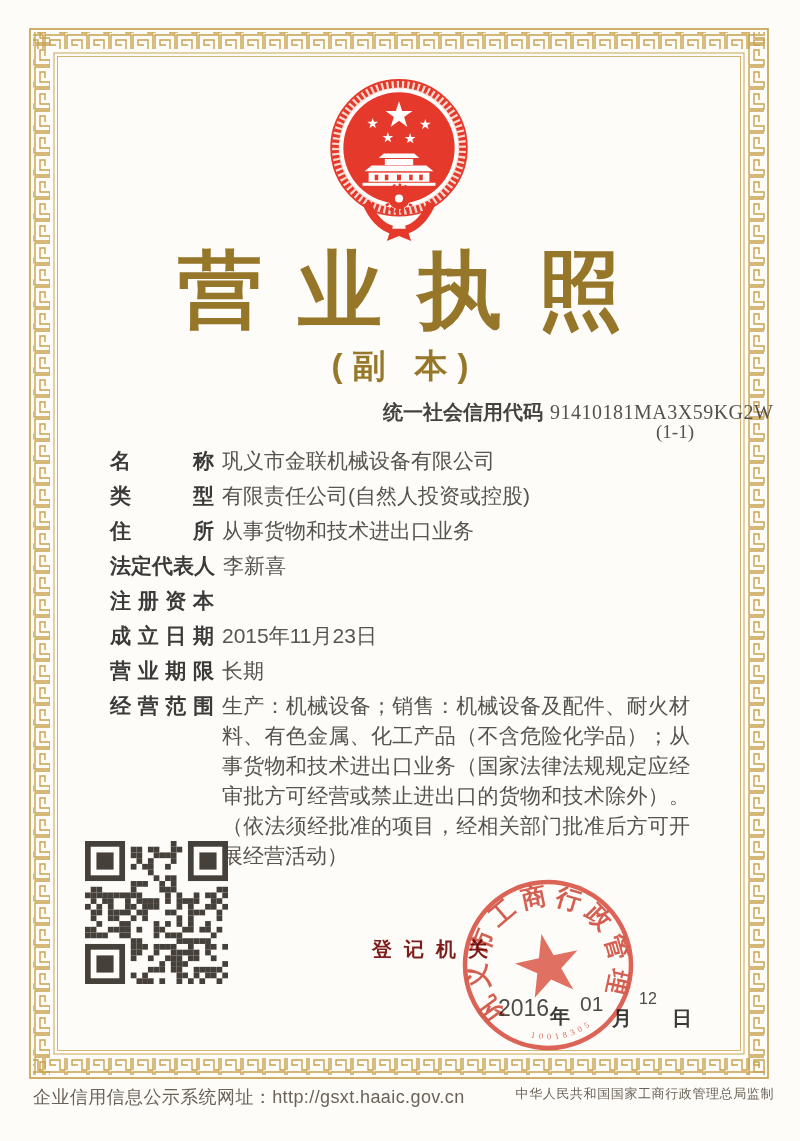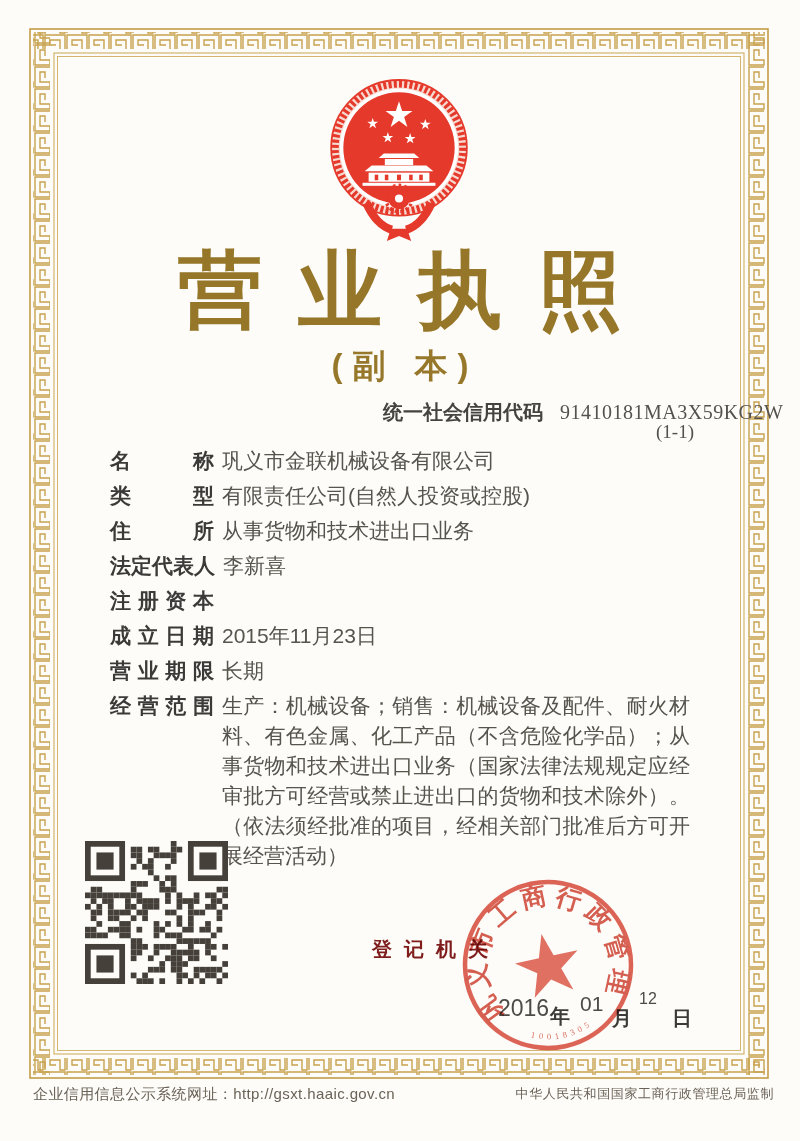--- a/index.html
+++ b/index.html
@@ -18,21 +18,21 @@
   .doc-subtitle{
     position:absolute;left:0;top:349px;width:800px;text-align:center;
     font-size:33px;color:#97782b;font-weight:600;line-height:1;
   }
   .doc-subtitle span{letter-spacing:10px;margin-right:-10px;}
   .credit-line{
     position:absolute;left:383px;top:399px;white-space:nowrap;
     font-size:20px;line-height:26px;
   }
   .credit-label{font-weight:bold;color:#454340;}
-  .credit-code{font-family:"Liberation Serif", serif;color:#55524e;margin-left:17px;letter-spacing:0.5px;}
+  .credit-code{font-family:"Liberation Serif", serif;color:#55524e;margin-left:7px;letter-spacing:0.5px;}
   .copy-index{
     position:absolute;left:640px;top:421px;width:70px;text-align:center;
     font-family:"Liberation Serif", serif;font-size:19px;color:#55524e;
   }
   .fields{position:absolute;left:110px;top:446px;width:586px;}
   .field-row{display:flex;align-items:flex-start;margin-bottom:5px;min-height:30px;}
   .field-label{
     display:flex;justify-content:space-between;flex:0 0 104px;
     font-size:21px;font-weight:bold;color:#3b3a38;line-height:30px;
   }
@@ -45,21 +45,21 @@
     position:absolute;left:372px;top:936px;font-size:20px;font-weight:bold;
     color:#7f1d1d;white-space:nowrap;
   }
   .reg-authority span{letter-spacing:12px;}
   .date-line{position:absolute;left:0;top:0;}
   .date-tok{position:absolute;white-space:nowrap;}
   .d-num{font-family:Liberation Sans, sans-serif;color:#4e4b47;}
   .d-unit{font-weight:bold;color:#3b3b39;font-size:20px;}
   .seal{position:absolute;left:455px;top:872px;mix-blend-mode:multiply;}
   .footer-left{
-    position:absolute;left:33px;top:1085px;font-size:15px;color:#6a6257;letter-spacing:0.4px;
+    position:absolute;left:33px;top:1085px;font-size:18px;color:#6a6257;letter-spacing:0.4px;
   }
   .footer-right{
     position:absolute;right:26px;top:1085px;font-size:13px;color:#6a6257;letter-spacing:0.6px;
   }
 </style>
 </head>
 <body>
 
 <div class="page">
 

